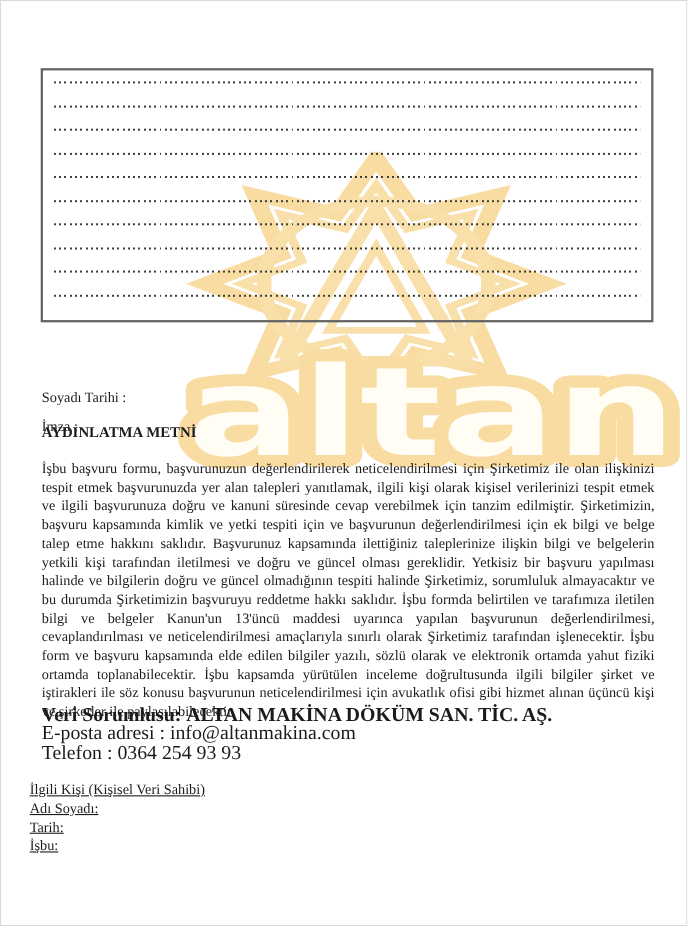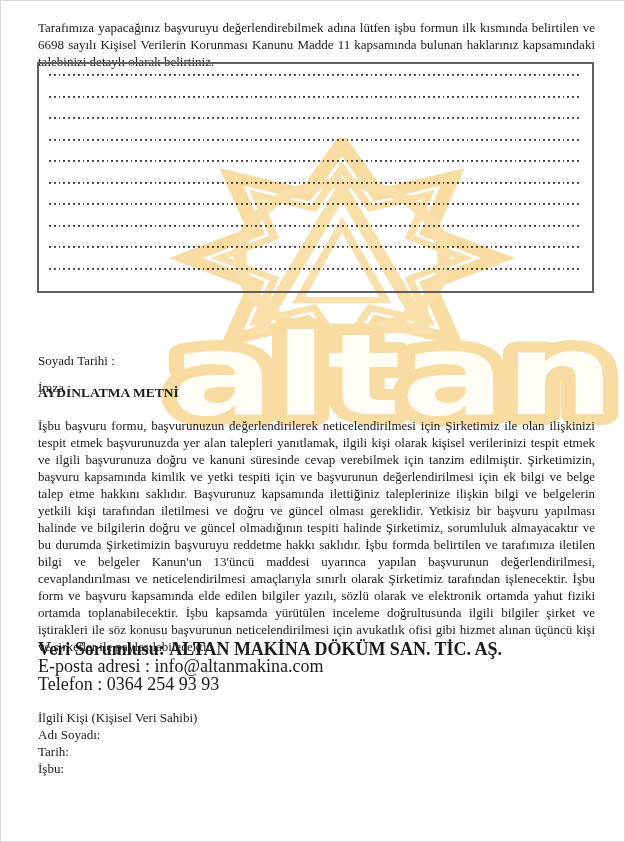--- a/index.html
+++ b/index.html
@@ -25,21 +25,21 @@
     background-image:repeating-linear-gradient(to right,#3d3d3d 0px,#3d3d3d 1.8px,transparent 1.8px,transparent 4.8px);
     background-size:100% 1.8px;background-repeat:no-repeat;background-position:left top;
   }
   
   .f-name{top:312px;left:38px;width:557px;}
   .f-date{top:339px;left:38px;}
   .f-sign{top:366px;left:38px;}
   .heading{top:385px;left:38px;font-weight:bold;font-size:13.5px;}
   .body2{top:404px;left:38px;width:557px;}
   .contact{top:641px;left:38px;width:557px;font-size:18px;line-height:17.3px;}
-  .subject{top:709px;left:38px;width:300px;font-size:13px;line-height:17px;}
+  .subject{top:709px;left:27px;width:300px;font-size:13px;line-height:17px;text-decoration:underline;}
   .bold{font-weight:bold;}
 </style>
 </head>
 <body>
 
 <div class="page">
 
   <div class="abs watermark">
     <svg width="465" height="292" viewBox="0 0 465 292">
 
@@ -50,21 +50,20 @@
         <path stroke="#f9e0ab" stroke-width="7" d="M0,-38 L-36,48 L36,48 Z"></path>
       </g>
       <g transform="translate(182,120) scale(0.94,0.69)" fill="none">
         <path stroke="#f9e0ab" stroke-width="9" d="M0,-130 L30,-72 L92,-92 L72,-30 L130,0 L72,30 L92,92 L30,72 L0,130 L-30,72 L-92,92 L-72,30 L-130,0 L-72,-30 L-92,-92 L-30,-72 Z"></path>
       </g>
 
       <text x="10" y="276" textLength="445" lengthAdjust="spacingAndGlyphs" font-family="DejaVu Sans, sans-serif" font-weight="bold" font-size="112" fill="#fffdf4" paint-order="stroke" stroke-linejoin="round" stroke="#f8dca2" stroke-width="22">altan</text>
     </svg>
   </div>
 
-  <p class="abs intro fs justify">Tarafımıza yapacağınız başvuruyu değerlendirebilmek adına lütfen işbu formun ilk kısmında belirtilen ve 6698 sayılı Kişisel Verilerin Korunması Kanunu Madde 11 kapsamında bulunan haklarınız kapsamındaki talebinizi detaylı olarak belirtiniz.</p>
 
   <div class="abs request-box">
     <div>
         <div class="dotted-line"></div>
         <div class="dotted-line"></div>
         <div class="dotted-line"></div>
         <div class="dotted-line"></div>
         <div class="dotted-line"></div>
         <div class="dotted-line"></div>
         <div class="dotted-line"></div>

